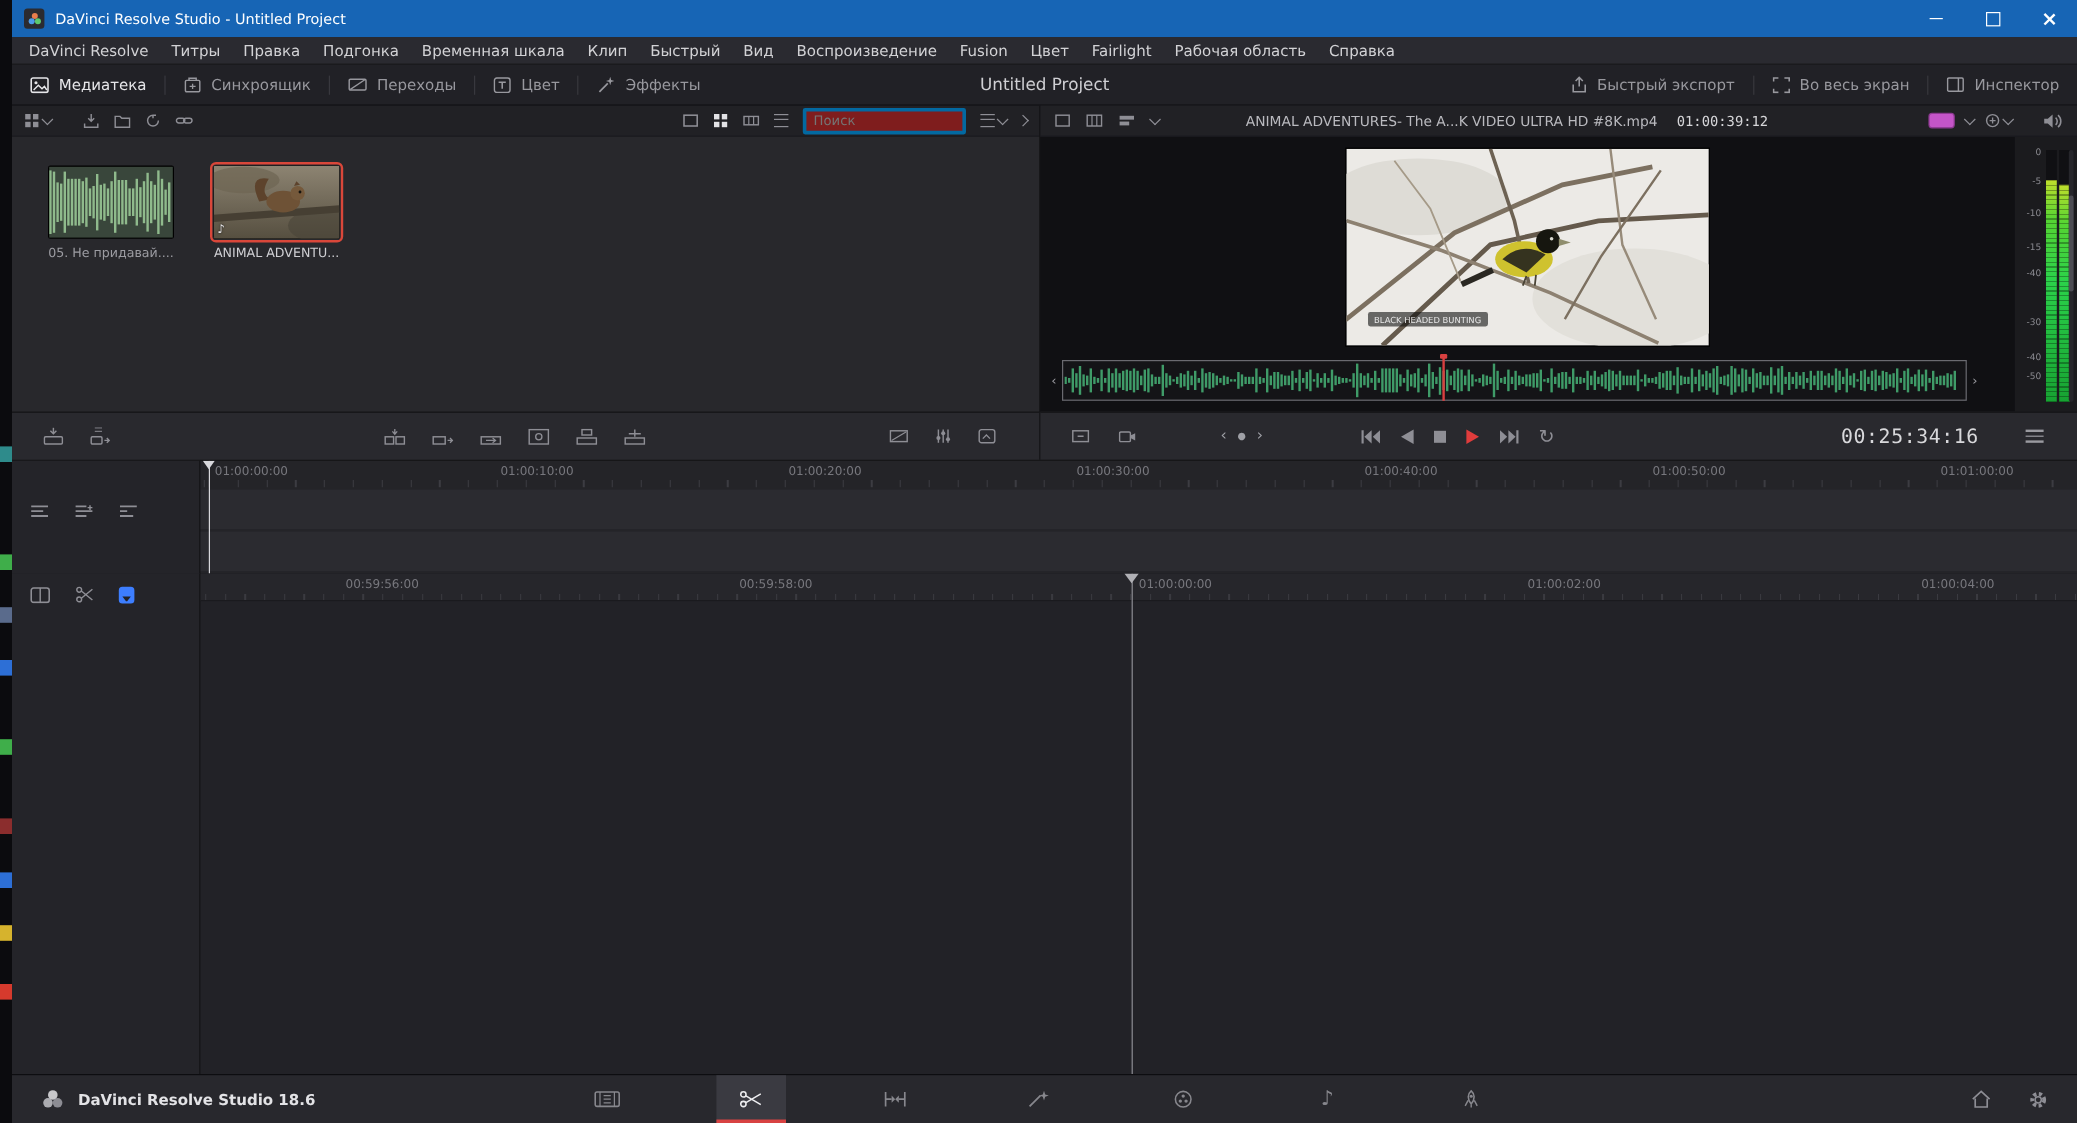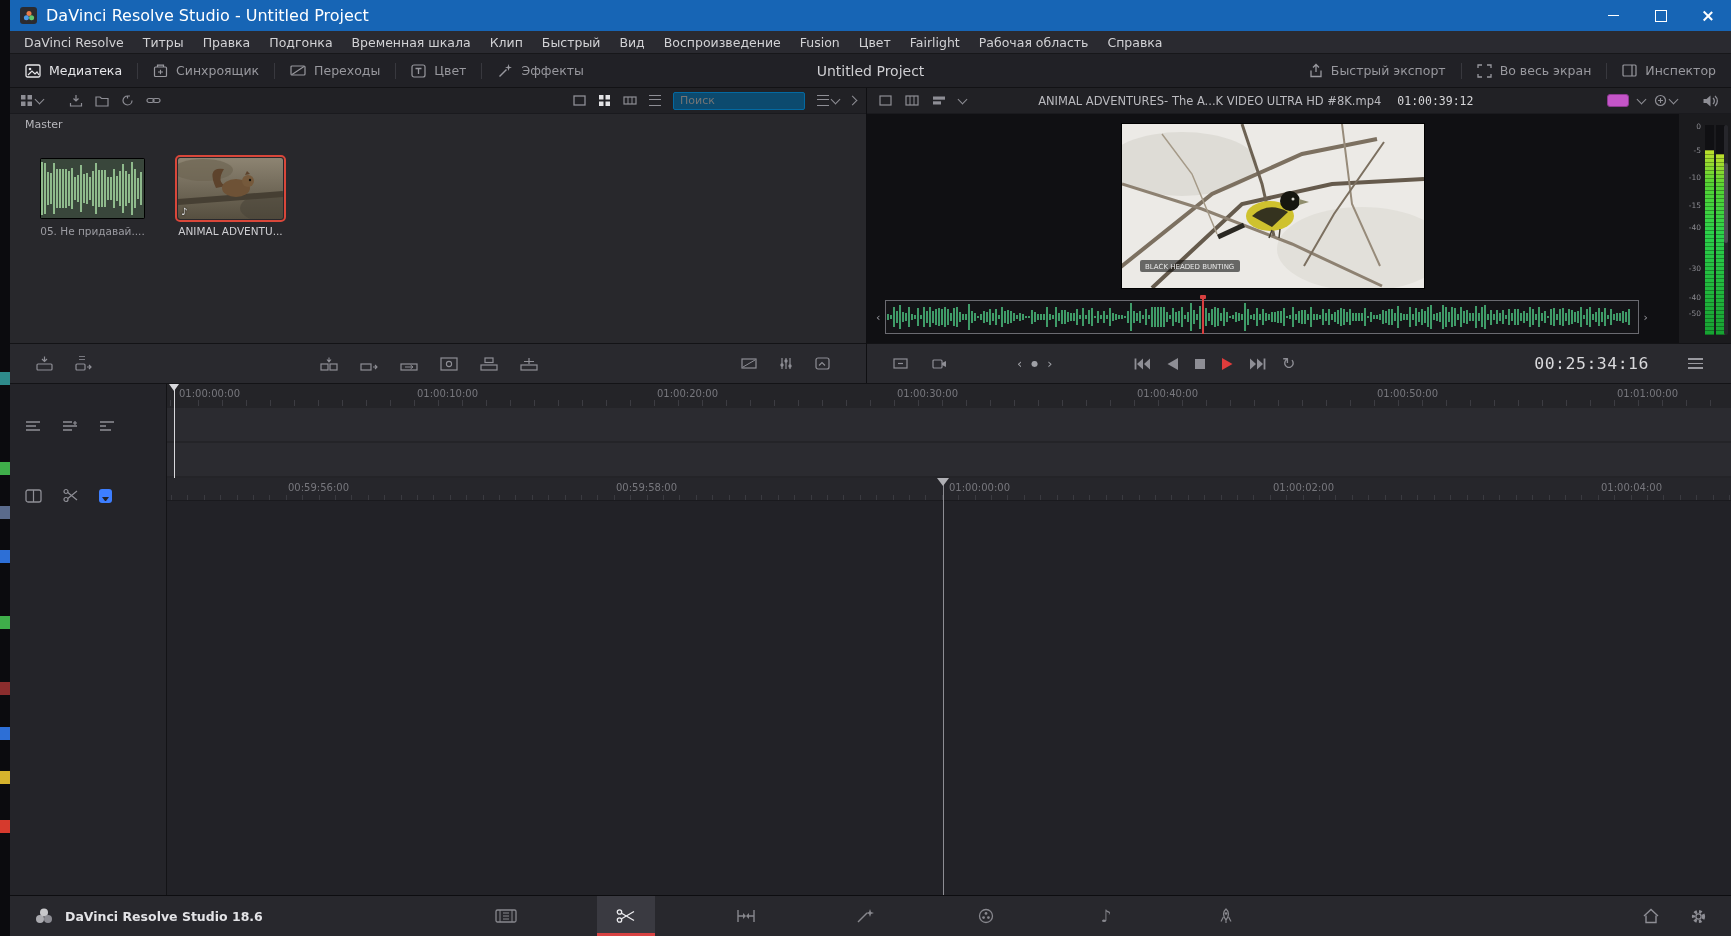--- a/index.html
+++ b/index.html
@@ -7,21 +7,21 @@
         font-family:"DejaVu Sans","Liberation Sans",sans-serif;color:#c8c8cc;user-select:none;}
   svg{display:block}
   
   .strip{position:absolute;left:0;top:0;width:10px;height:936px;background:#0b0b0e;}
   .strip i{position:absolute;left:0;width:10px;height:13px;display:block;}
   
   .app{position:absolute;left:10px;top:0;width:1721px;height:936px;background:#222226;display:flex;flex-direction:column;}
   
   .titlebar{flex:0 0 31px;background:#1765b5;display:flex;align-items:center;}
   .app-ico{width:17px;height:17px;margin:0 9px 0 10px;border-radius:3px;background:#2b2b30;display:flex;align-items:center;justify-content:center;}
-  .title{font-size:16px;color:#fff;}
+  .title{font-size:12px;color:#fff;}
   .wbtns{margin-left:auto;display:flex;height:100%;}
   .wbtn{width:47px;height:100%;display:flex;align-items:center;justify-content:center;color:#fff;}
   .g-min{width:11px;height:1px;background:#fff;display:block}
   .g-max{width:10px;height:10px;border:1px solid #fff;display:block}
   .g-close{position:relative;width:12px;height:12px;display:block}
   .g-close:before,.g-close:after{content:"";position:absolute;left:5.5px;top:0;width:1.5px;height:12px;background:#fff;}
   .g-close:before{transform:rotate(45deg)}.g-close:after{transform:rotate(-45deg)}
   
   .menubar{flex:0 0 22px;background:#2a2a30;display:flex;align-items:center;gap:19px;padding-left:14px;border-bottom:1px solid #17171a;}
   .menu-item{font-size:12.5px;color:#d2d2d5;white-space:nowrap;}
@@ -33,21 +33,21 @@
   .proj-title{position:absolute;left:50%;transform:translateX(-50%);font-size:14px;color:#cfcfd3;}
   .tright{margin-left:auto;display:flex;align-items:center;height:100%;}
   
   .workspace{flex:0 0 295px;display:flex;min-height:0;}
   .media-panel{flex:0 0 856px;display:flex;flex-direction:column;background:#28282c;border-right:1px solid #0f0f12;}
   .mp-header{flex:0 0 25px;background:#212125;display:flex;align-items:center;padding:0 10px;gap:12px;border-bottom:1px solid #1a1a1e;}
   .ibtn{color:#8e8e95;display:inline-flex;align-items:center;justify-content:center;gap:3px;}
   .ibtn.active{color:#e3e3e6;}
   .chev{width:6px;height:6px;border-right:1.5px solid currentColor;border-bottom:1.5px solid currentColor;transform:rotate(45deg);margin-top:-3px;}
   .chev.r{transform:rotate(-45deg);margin:0 0 0 -2px;}
-  .mp-search{width:118px;height:16px;background:#0c4a6e;border:1px solid #0369a1;border-radius:2px;color:#9a9aa0;font-size:11px;padding:0 6px;outline:none;font-family:inherit;}
+  .mp-search{width:118px;height:16px;background:#7f1d1d;border:3px solid #0369a1;border-radius:2px;color:#9a9aa0;font-size:11px;padding:0 6px;outline:none;font-family:inherit;}
   .bars3{width:12px;height:9px;border-top:1.5px solid currentColor;border-bottom:1.5px solid currentColor;position:relative;}
   .bars3:after{content:"";position:absolute;left:0;right:0;top:2.5px;height:1.5px;background:currentColor;}
   .mp-bin{flex:0 0 20px;display:flex;align-items:center;padding-left:15px;font-size:11px;color:#b6b6bb;}
   .mp-clips{flex:1;position:relative;background:#28282c;}
   .clip{position:absolute;width:105px;top:24px;}
   .clip .thumb{width:105px;height:61px;border-radius:2px;overflow:hidden;position:relative;background:#000;}
   .clip.selected .thumb{outline:2px solid #d9473a;outline-offset:1px;}
   .clip .cname{margin-top:6px;text-align:center;font-size:10.5px;color:#9c9ca2;white-space:nowrap;overflow:hidden;}
   .clip.selected .cname{color:#cfcfd3;}
   .audio-thumb{position:absolute;inset:0;background:#39463b;}
@@ -311,21 +311,20 @@
           <input class="mp-search" placeholder="Поиск" style="">
           <span class="ibtn">
               <span class="bars3"></span>
               <span class="chev"></span>
             </span>
           <span class="ibtn">
               <span class="chev r"></span>
             </span>
         </div>
 
-        <div class="mp-bin">Master</div>
 
         <div class="mp-clips">
 
           <div class="clip" style="left:30px">
             <div class="thumb">
               <div class="audio-thumb wave">
                   <i style="height: 88.5092%;"></i>
                   <i style="height: 85.9353%;"></i>
                   <i style="height: 55.0328%;"></i>
                   <i style="height: 53.4361%;"></i>

